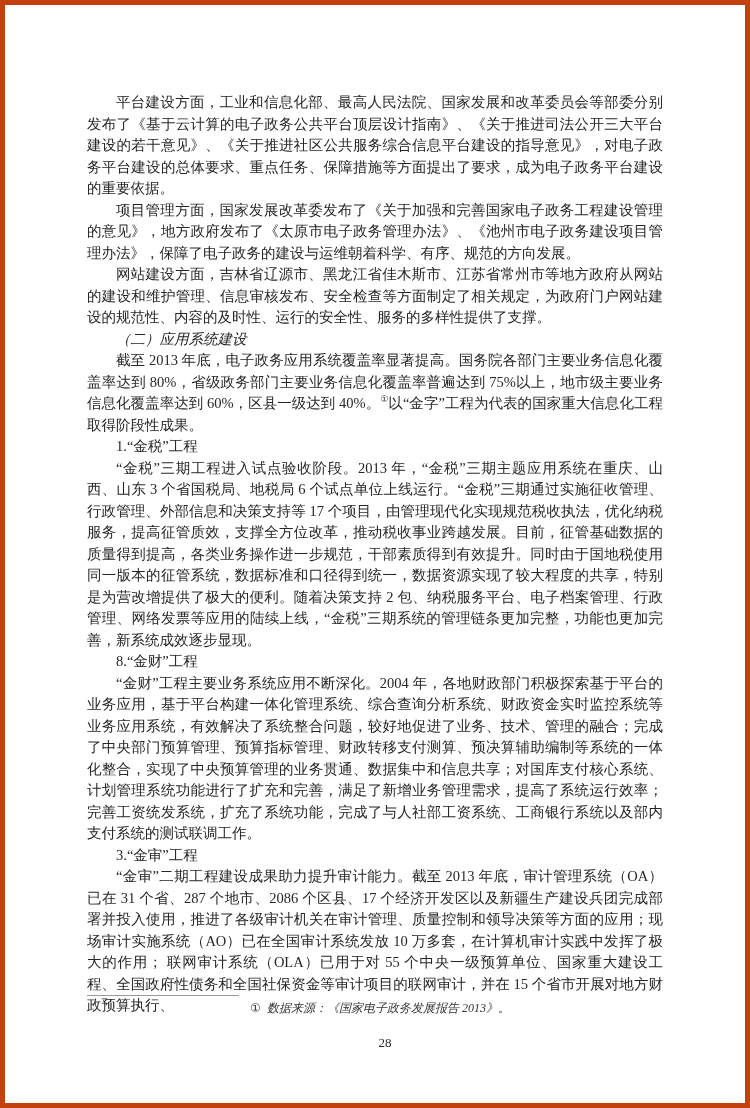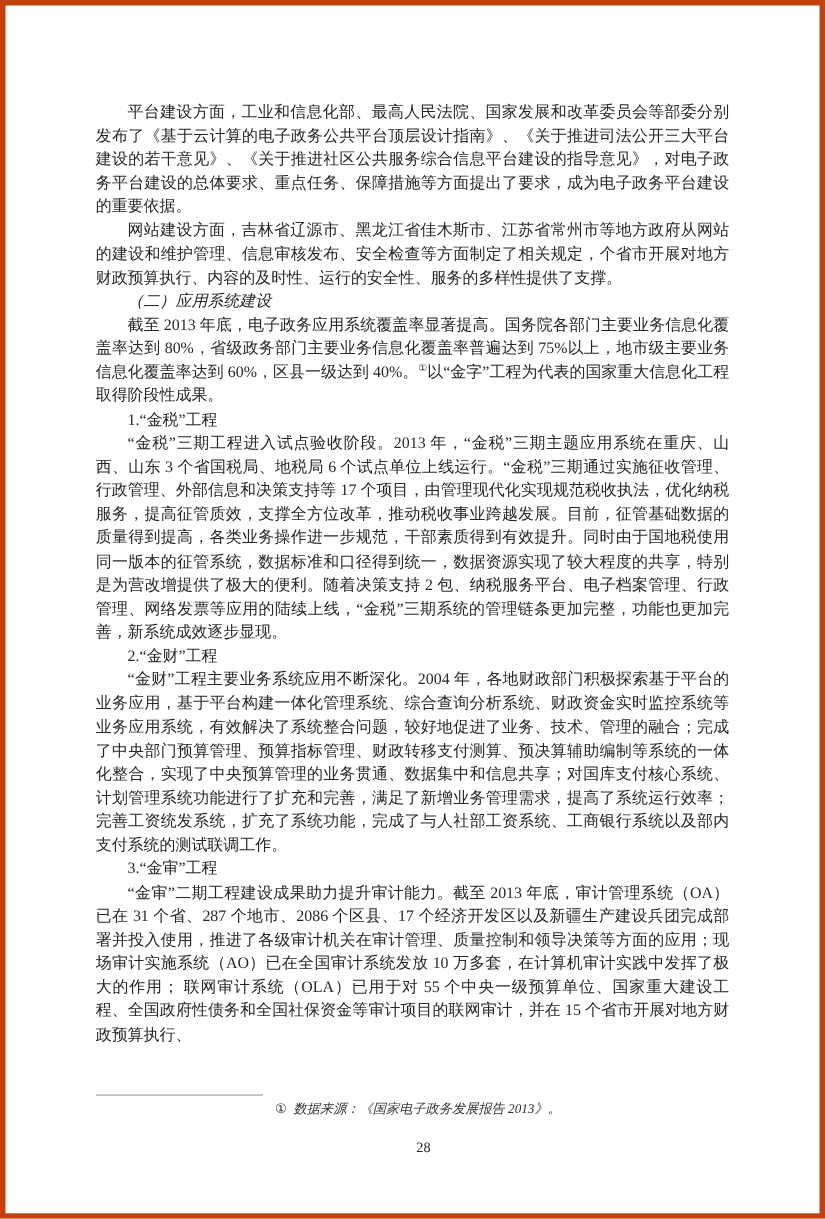--- a/index.html
+++ b/index.html
@@ -80,32 +80,33 @@
   }
 </style>
 </head>
 <body>
 
 <div class="page">
 
   <div class="text-flow">
     <p class="para">平台建设方面，工业和信息化部、最高人民法院、国家发展和改革委员会等部委分别发布了《基于云计算的电子政务公共平台顶层设计指南》、《关于推进司法公开三大平台建设的若干意见》、《关于推进社区公共服务综合信息平台建设的指导意见》，对电子政务平台建设的总体要求、重点任务、保障措施等方面提出了要求，成为电子政务平台建设的重要依据。</p>
 
+    <p class="para">项目管理方面，国家发展改革委发布了《关于加强和完善国家电子政务工程建设管理的意见》，地方政府发布了《太原市电子政务管理办法》、《池州市电子政务建设项目管理办法》，保障了电子政务的建设与运维朝着科学、有序、规范的方向发展。</p>
 
-    <p class="para">网站建设方面，吉林省辽源市、黑龙江省佳木斯市、江苏省常州市等地方政府从网站的建设和维护管理、信息审核发布、安全检查等方面制定了相关规定，个省市开展对地方财政预算执行、内容的及时性、运行的安全性、服务的多样性提供了支撑。</p>
+    <p class="para">网站建设方面，吉林省辽源市、黑龙江省佳木斯市、江苏省常州市等地方政府从网站的建设和维护管理、信息审核发布、安全检查等方面制定了相关规定，为政府门户网站建设的规范性、内容的及时性、运行的安全性、服务的多样性提供了支撑。</p>
 
     <p class="section-heading">（二）应用系统建设</p>
 
     <p class="para"><span>截至 2013 年底，电子政务应用系统覆盖率显著提高。国务院各部门主要业务信息化覆盖率达到 80%，省级政务部门主要业务信息化覆盖率普遍达到 75%以上，地市级主要业务信息化覆盖率达到 60%，区县一级达到 40%。</span><sup class="fn-ref">①</sup><span>以“金字”工程为代表的国家重大信息化工程取得阶段性成果。</span></p>
 
     <p class="sub-heading">1.“金税”工程</p>
 
     <p class="para">“金税”三期工程进入试点验收阶段。2013 年，“金税”三期主题应用系统在重庆、山西、山东 3 个省国税局、地税局 6 个试点单位上线运行。“金税”三期通过实施征收管理、行政管理、外部信息和决策支持等 17 个项目，由管理现代化实现规范税收执法，优化纳税服务，提高征管质效，支撑全方位改革，推动税收事业跨越发展。目前，征管基础数据的质量得到提高，各类业务操作进一步规范，干部素质得到有效提升。同时由于国地税使用同一版本的征管系统，数据标准和口径得到统一，数据资源实现了较大程度的共享，特别是为营改增提供了极大的便利。随着决策支持 2 包、纳税服务平台、电子档案管理、行政管理、网络发票等应用的陆续上线，“金税”三期系统的管理链条更加完整，功能也更加完善，新系统成效逐步显现。</p>
 
-    <p class="sub-heading">2.“金财”工程</p>
+    <p class="sub-heading">8.“金财”工程</p>
 
     <p class="para">“金财”工程主要业务系统应用不断深化。2004 年，各地财政部门积极探索基于平台的业务应用，基于平台构建一体化管理系统、综合查询分析系统、财政资金实时监控系统等业务应用系统，有效解决了系统整合问题，较好地促进了业务、技术、管理的融合；完成了中央部门预算管理、预算指标管理、财政转移支付测算、预决算辅助编制等系统的一体化整合，实现了中央预算管理的业务贯通、数据集中和信息共享；对国库支付核心系统、计划管理系统功能进行了扩充和完善，满足了新增业务管理需求，提高了系统运行效率；完善工资统发系统，扩充了系统功能，完成了与人社部工资系统、工商银行系统以及部内支付系统的测试联调工作。</p>
 
     <p class="sub-heading">3.“金审”工程</p>
 
     <p class="para">“金审”二期工程建设成果助力提升审计能力。截至 2013 年底，审计管理系统（OA）已在 31 个省、287 个地市、2086 个区县、17 个经济开发区以及新疆生产建设兵团完成部署并投入使用，推进了各级审计机关在审计管理、质量控制和领导决策等方面的应用；现场审计实施系统（AO）已在全国审计系统发放 10 万多套，在计算机审计实践中发挥了极大的作用； 联网审计系统（OLA）已用于对 55 个中央一级预算单位、国家重大建设工程、全国政府性债务和全国社保资金等审计项目的联网审计，并在 15 个省市开展对地方财政预算执行、</p>
   </div>
 
   <div class="footnote-block">
     <div class="footnote-rule"></div>

